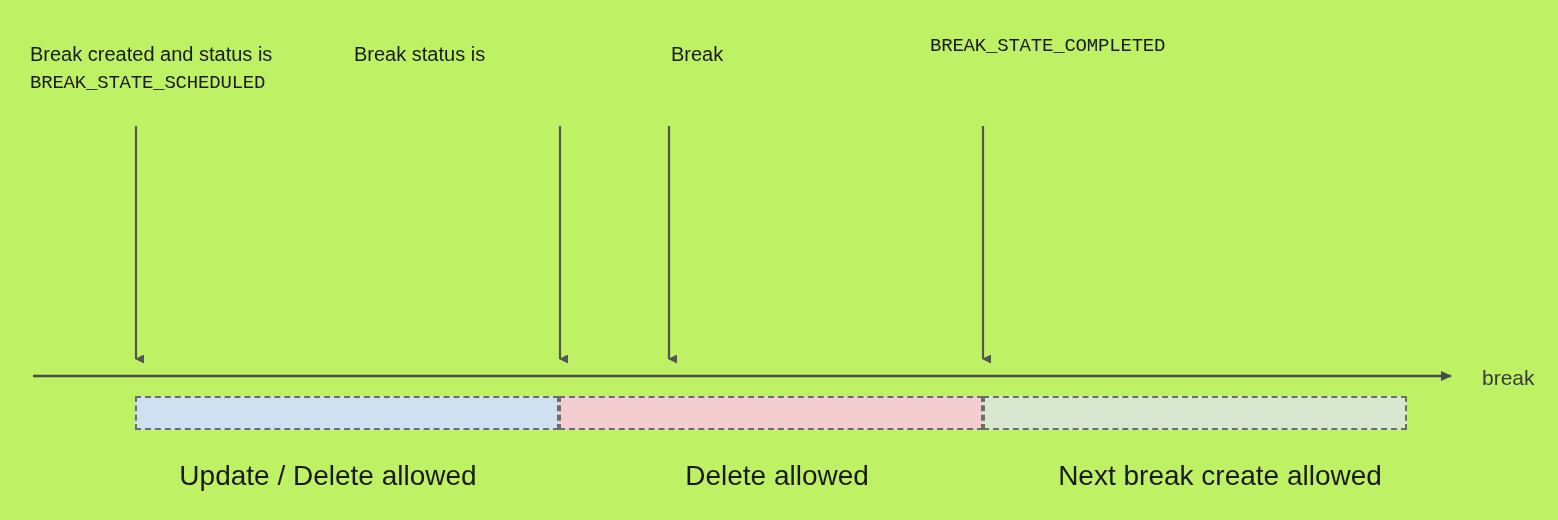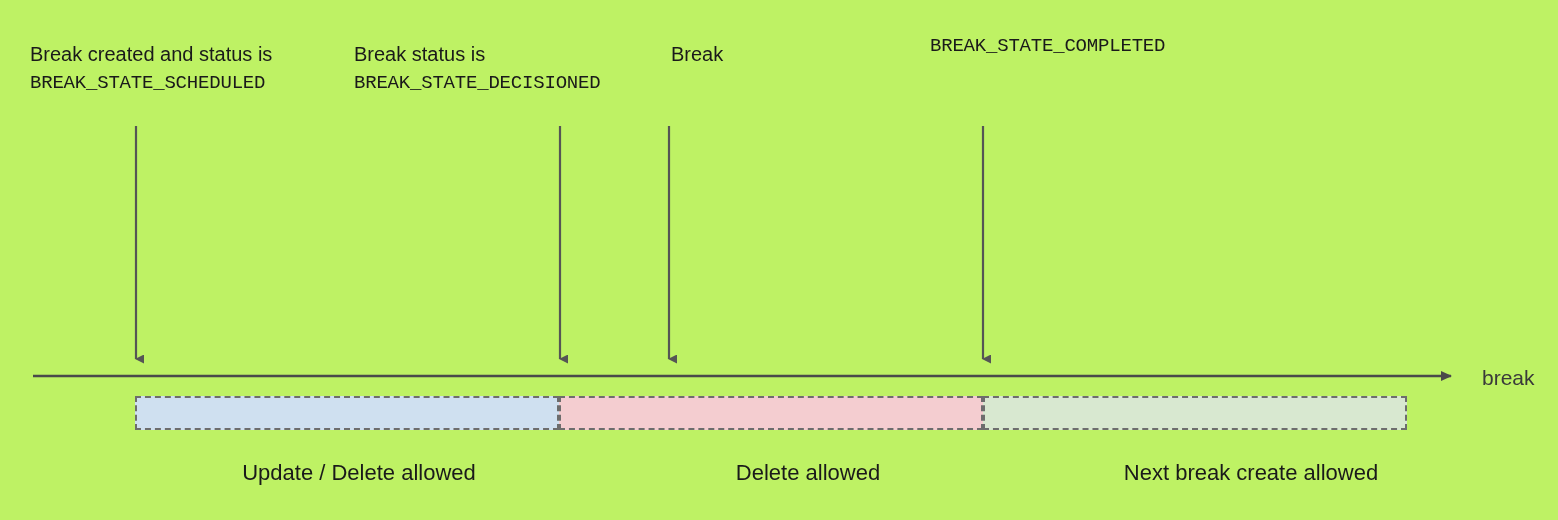--- a/index.html
+++ b/index.html
@@ -34,26 +34,25 @@
   }
   .axis-label {
     position: absolute;
     font-family: "Liberation Sans", sans-serif;
     font-size: 21px;
     color: #3a3a3a;
   }
   .phase-label {
     position: absolute;
     font-family: "Liberation Sans", sans-serif;
-    font-size: 22px;
+    font-size: 28px;
     color: #1a1a1a;
     text-align: right;
     white-space: nowrap;
     transform: translateX(-50%);
-    margin-left: 31px;
   }
   .bar {
     position: absolute;
     top: 396px;
     height: 34px;
     box-sizing: border-box;
     border: 2px dashed #6d6d6d;
   }
   svg.overlay {
     position: absolute;
@@ -64,21 +63,21 @@
     pointer-events: none;
   }
 </style>
 </head>
 <body>
 
 <div id="canvas">
 
   <div id="annotations">
       <div class="annot" style="left: 30px; top: 40px;"><div>Break created and status is</div><div class="mono">BREAK_STATE_SCHEDULED</div></div>
-      <div class="annot" style="left: 354px; top: 40px;"><div>Break status is</div><div class="mono">BREAK_STATE_DECISIONED</div></div>
+      <div class="annot" style="left: 354px; top: 40px;"><div>Break status is</div></div>
       <div class="annot" style="left: 671px; top: 40px;"><div>Break</div></div>
       <div class="annot" style="left: 930px; top: 32px;"><div class="mono">BREAK_STATE_COMPLETED</div></div>
     </div>
 
   <div id="bars">
       <div class="bar" style="left: 135px; width: 424px; background: rgb(207, 224, 240); border-color: rgb(109, 109, 109);"></div>
       <div class="bar" style="left: 559px; width: 424px; background: rgb(244, 205, 208); border-color: rgb(109, 109, 109);"></div>
       <div class="bar" style="left: 983px; width: 424px; background: rgb(216, 232, 208); border-color: rgb(109, 109, 109);"></div>
     </div>
 

